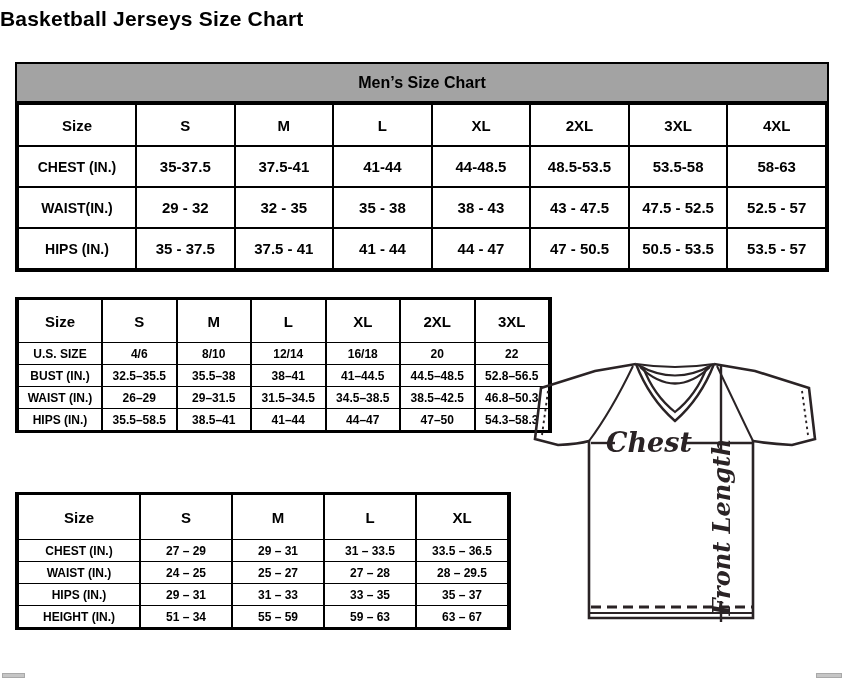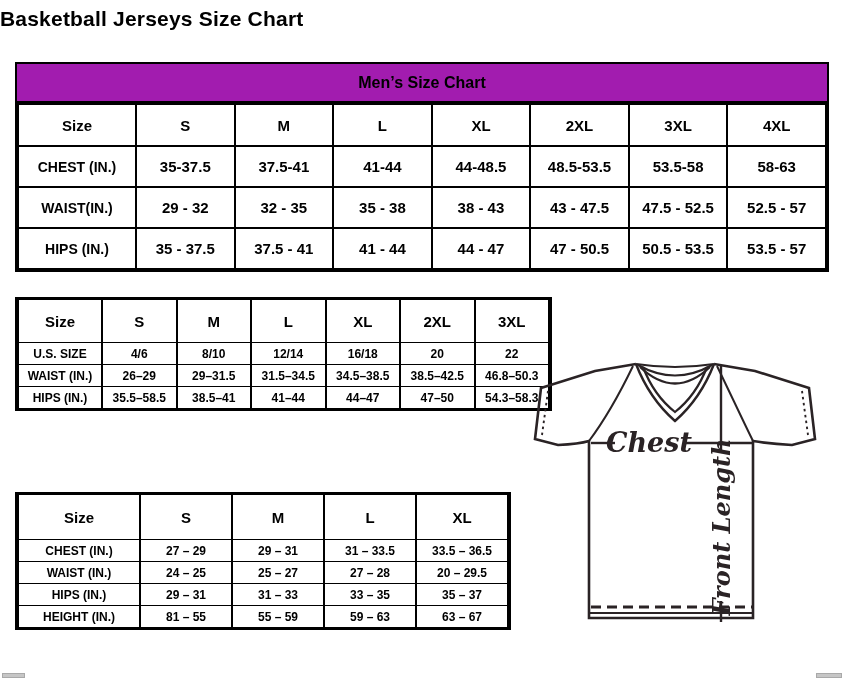--- a/index.html
+++ b/index.html
@@ -7,21 +7,21 @@
   body {
     width:843px; height:679px; position:relative; overflow:hidden;
     font-family:"Liberation Sans", sans-serif; color:#000;
   }
   .page-title {
     position:absolute; top:7px; left:0; width:100%;
     text-align:left; font-size:21px; font-weight:bold; letter-spacing:0.2px;
   }
   .chart { position:absolute; border:2px solid #000; background:#fff; }
   .chart-title {
-    background:#a21caf; border-bottom:2px solid #000;
+    background:#a3a3a3; border-bottom:2px solid #000;
     display:flex; align-items:center; justify-content:center;
     font-weight:bold; font-size:16px;
   }
   table { border-collapse:collapse; table-layout:fixed; width:100%; }
   th, td { border:1px solid #000; text-align:center; vertical-align:middle; font-weight:bold; }
 
   
   .mens { left:15px; top:62px; width:814px; }
   .mens .chart-title { height:39px; }
   .mens th, .mens td { border-width:2px; font-size:15px; }
@@ -134,20 +134,29 @@
         <tr>
           <th class="row-label col-first">U.S. SIZE</th>
           <td>4/6</td>
           <td>8/10</td>
           <td>12/14</td>
           <td>16/18</td>
           <td>20</td>
           <td>22</td>
         </tr>
         <tr>
+          <th class="row-label col-first">BUST (IN.)</th>
+          <td>32.5–35.5</td>
+          <td>35.5–38</td>
+          <td>38–41</td>
+          <td>41–44.5</td>
+          <td>44.5–48.5</td>
+          <td>52.8–56.5</td>
+        </tr>
+        <tr>
           <th class="row-label col-first">WAIST (IN.)</th>
           <td>26–29</td>
           <td>29–31.5</td>
           <td>31.5–34.5</td>
           <td>34.5–38.5</td>
           <td>38.5–42.5</td>
           <td>46.8–50.3</td>
         </tr>
         <tr>
           <th class="row-label col-first">HIPS (IN.)</th>
@@ -179,32 +188,32 @@
           <td>27 – 29</td>
           <td>29 – 31</td>
           <td>31 – 33.5</td>
           <td>33.5 – 36.5</td>
         </tr>
         <tr>
           <th class="row-label col-first">WAIST (IN.)</th>
           <td>24 – 25</td>
           <td>25 – 27</td>
           <td>27 – 28</td>
-          <td>20 – 29.5</td>
+          <td>28 – 29.5</td>
         </tr>
         <tr>
           <th class="row-label col-first">HIPS (IN.)</th>
           <td>29 – 31</td>
           <td>31 – 33</td>
           <td>33 – 35</td>
           <td>35 – 37</td>
         </tr>
         <tr>
           <th class="row-label col-first">HEIGHT (IN.)</th>
-          <td>81 – 55</td>
+          <td>51 – 34</td>
           <td>55 – 59</td>
           <td>59 – 63</td>
           <td>63 – 67</td>
         </tr>
       </tbody>
   </table>
 </section>
 
 <div class="jersey-wrap">
   <svg width="288" height="310" viewBox="0 0 288 310" xmlns="http://www.w3.org/2000/svg" fill="none" stroke="#2a2325">

